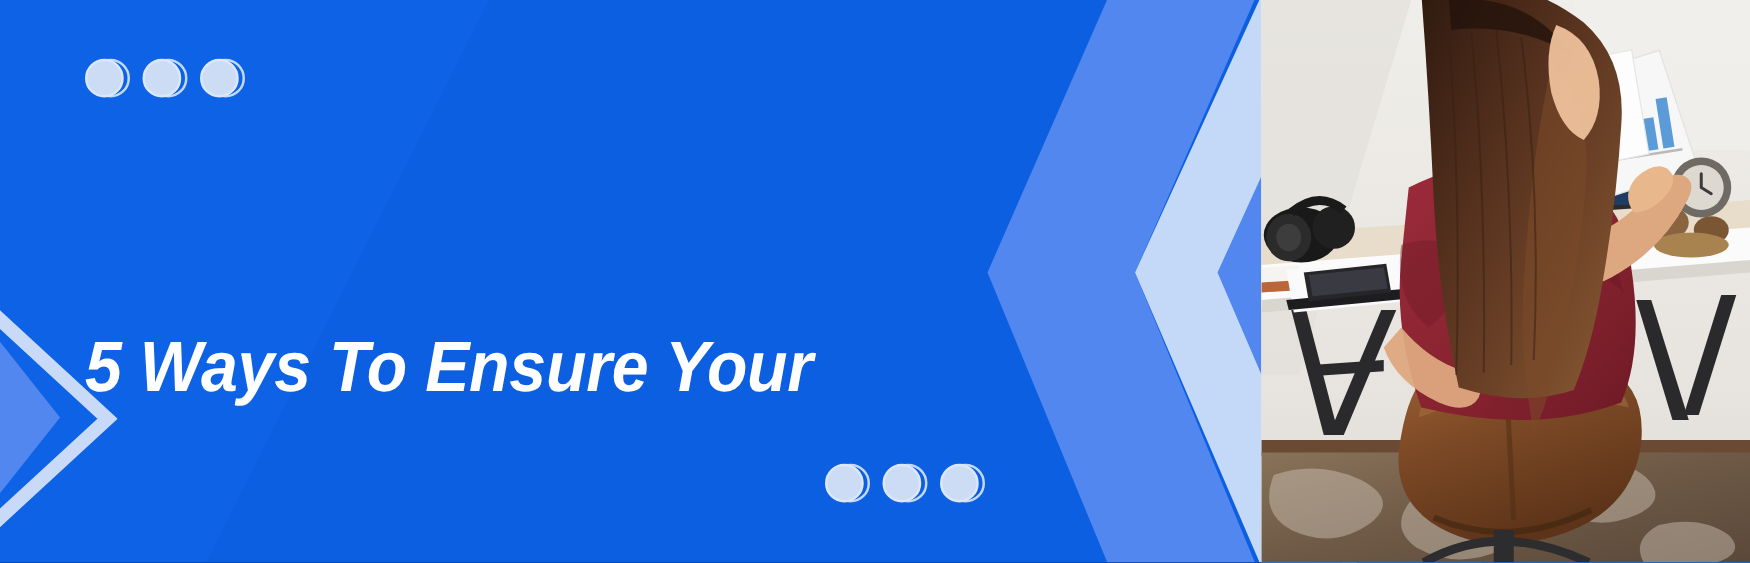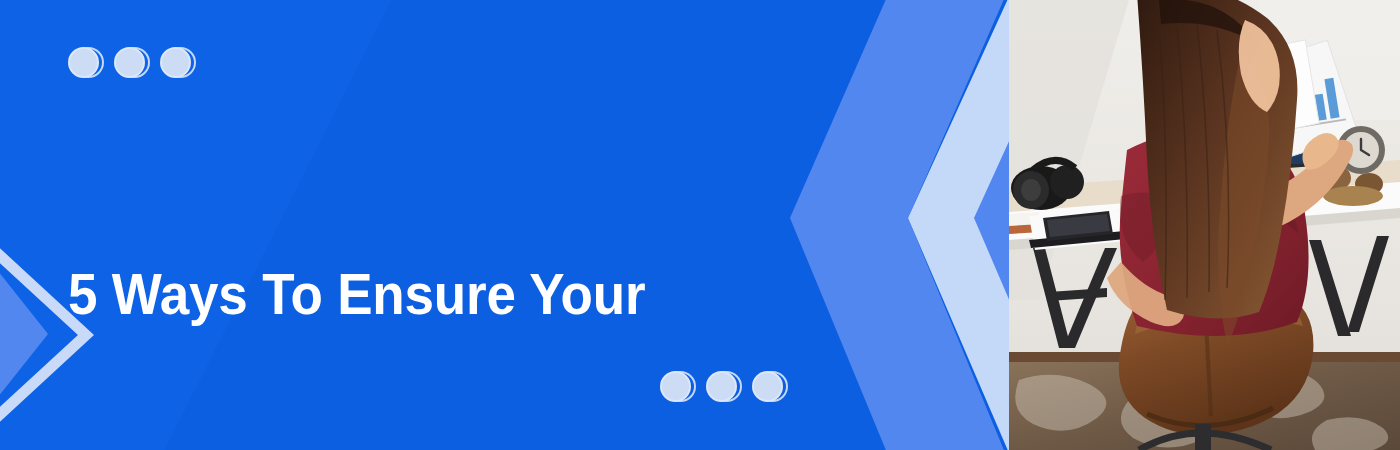--- a/index.html
+++ b/index.html
@@ -7,20 +7,21 @@
     width:1400px; height:450px;
     background:#0a5fe0;
     font-family:"Liberation Sans", sans-serif;
     overflow:hidden;
   }
   #banner {
     position:relative;
     width:1400px; height:450px;
     overflow:hidden;
     background:#000000;
+    font-style:italic;
   }
 
   
   .bg-base {
     position:absolute; inset:0;
     background:#0d62e6;
   }
   
   .bg-wedge {
     position:absolute; top:0; left:0; width:1030px; height:450px;

